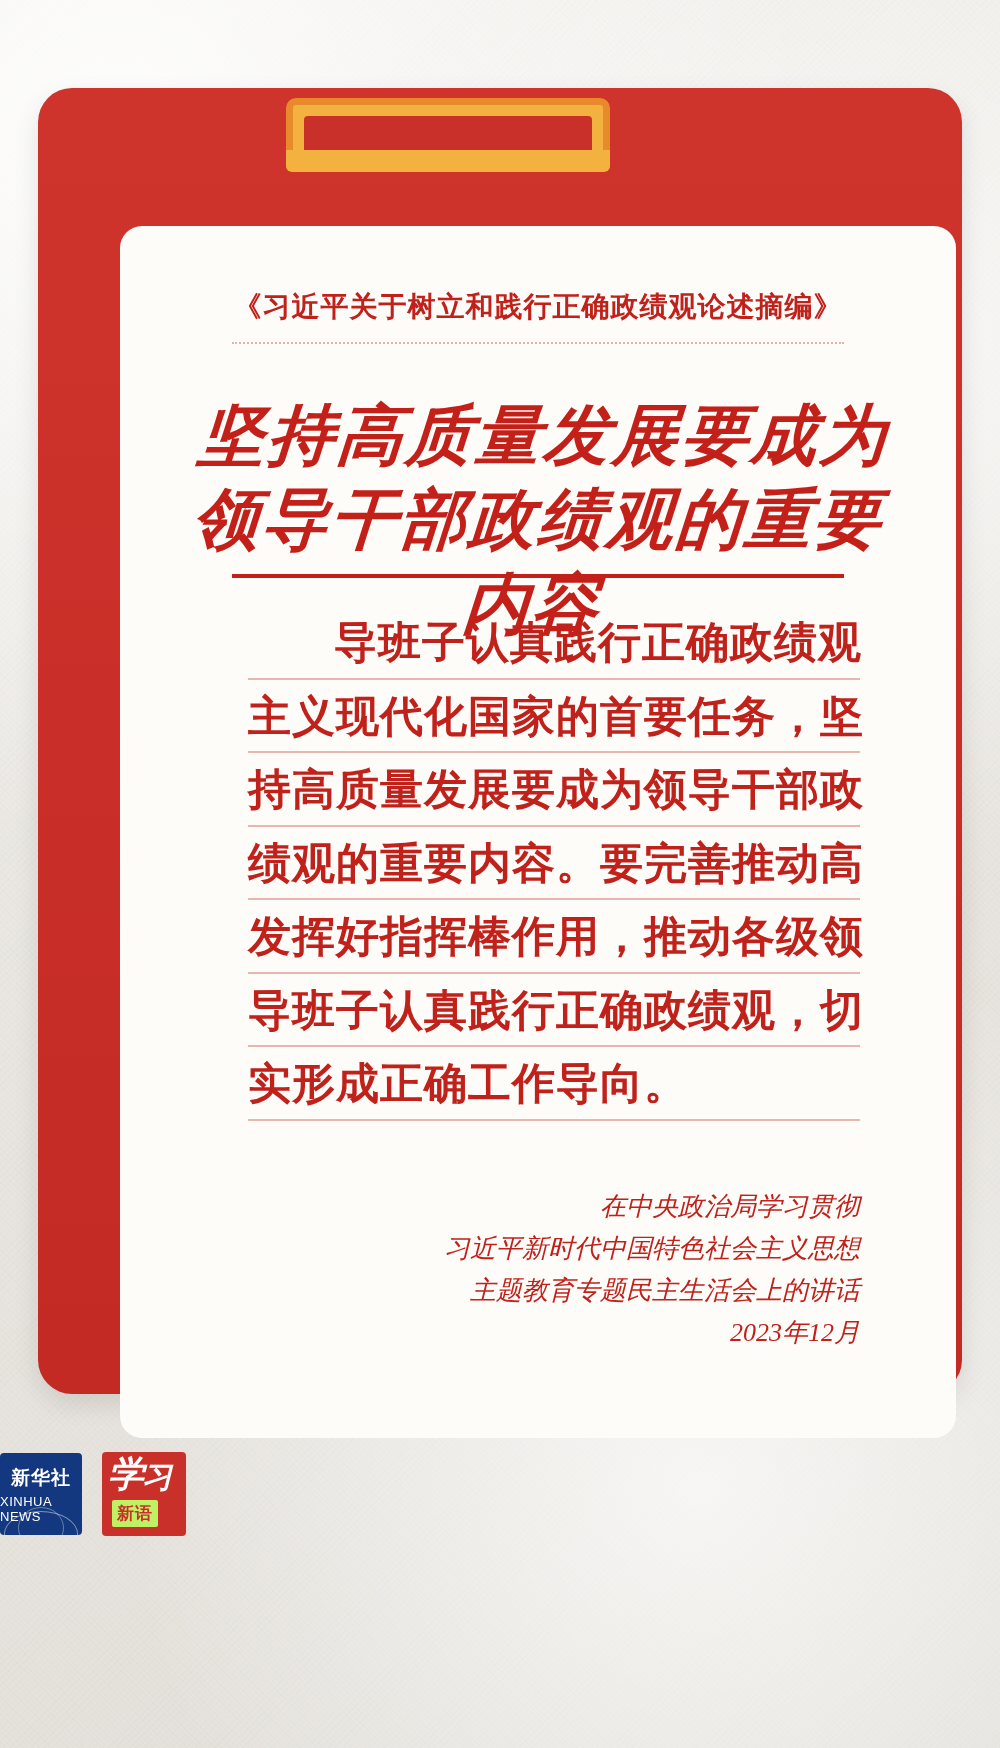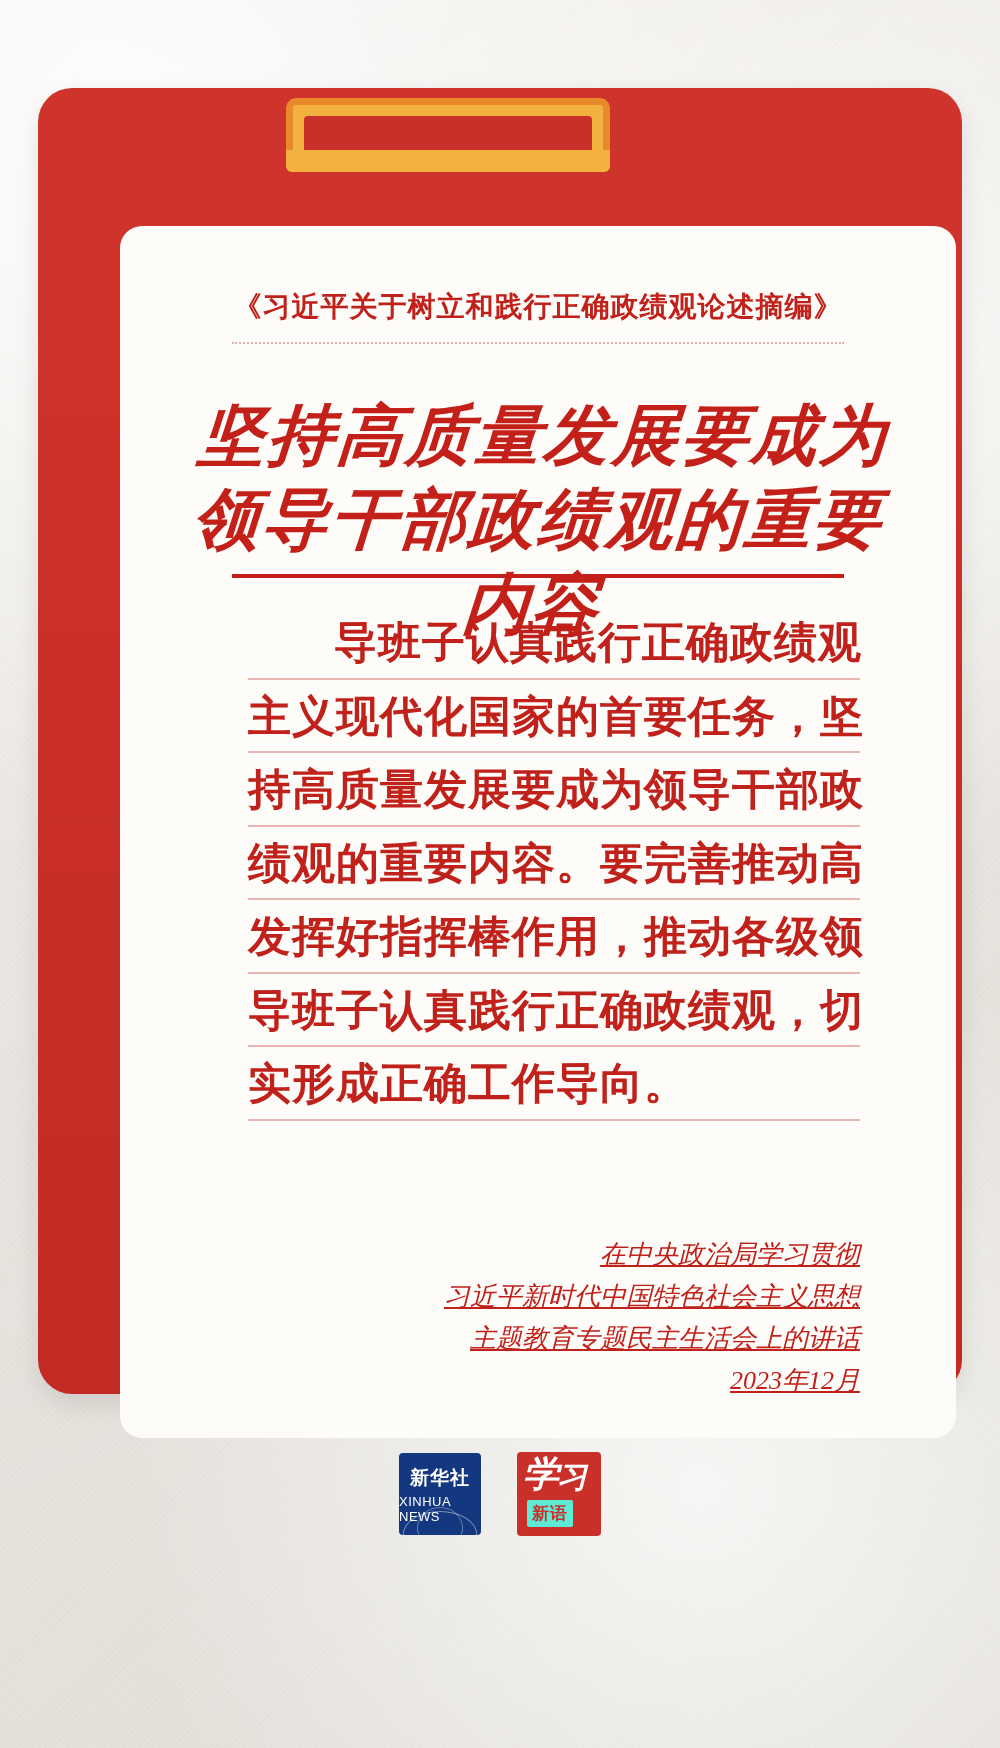--- a/index.html
+++ b/index.html
@@ -147,41 +147,40 @@
     letter-spacing: 1px;
     padding: 14px 0 12px 0;
     border-bottom: 2px solid #e8b5b0;
     white-space: nowrap;
   }
   .quote-line.indent { text-indent: 86px; }
 
   .attribution {
     position: absolute;
     right: 96px;
-    top: 1008px;
+    top: 960px;
     width: 520px;
     text-align: right;
     color: #c0211b;
     font-family: "Liberation Serif", serif;
     font-size: 26px;
     line-height: 1.62;
     font-style: italic;
-    text-decoration: underline;
   }
   .attribution div { white-space: nowrap; }
 
   .logos {
     position: absolute;
     left: 0;
     right: 0;
     top: 1452px;
     display: flex;
-    justify-content: center;
+    justify-content: flex-start;
     align-items: center;
-    gap: 36px;
+    gap: 20px;
   }
   .logo-xinhua {
     width: 82px;
     height: 82px;
     background: #14387f;
     border-radius: 4px;
     display: flex;
     flex-direction: column;
     align-items: center;
     justify-content: center;
@@ -250,21 +249,21 @@
     font-size: 30px;
     font-family: "Liberation Serif", serif;
     font-weight: bold;
     font-style: italic;
     line-height: 1;
   }
   .logo-xuexi .tag {
     position: absolute;
     left: 10px;
     bottom: 9px;
-    background: #5eead4;
+    background: #bef264;
     color: #c9302a;
     font-size: 17px;
     font-weight: bold;
     padding: 2px 5px;
     border-radius: 2px;
     letter-spacing: 1px;
   }
 </style>
 </head>
 <body>

